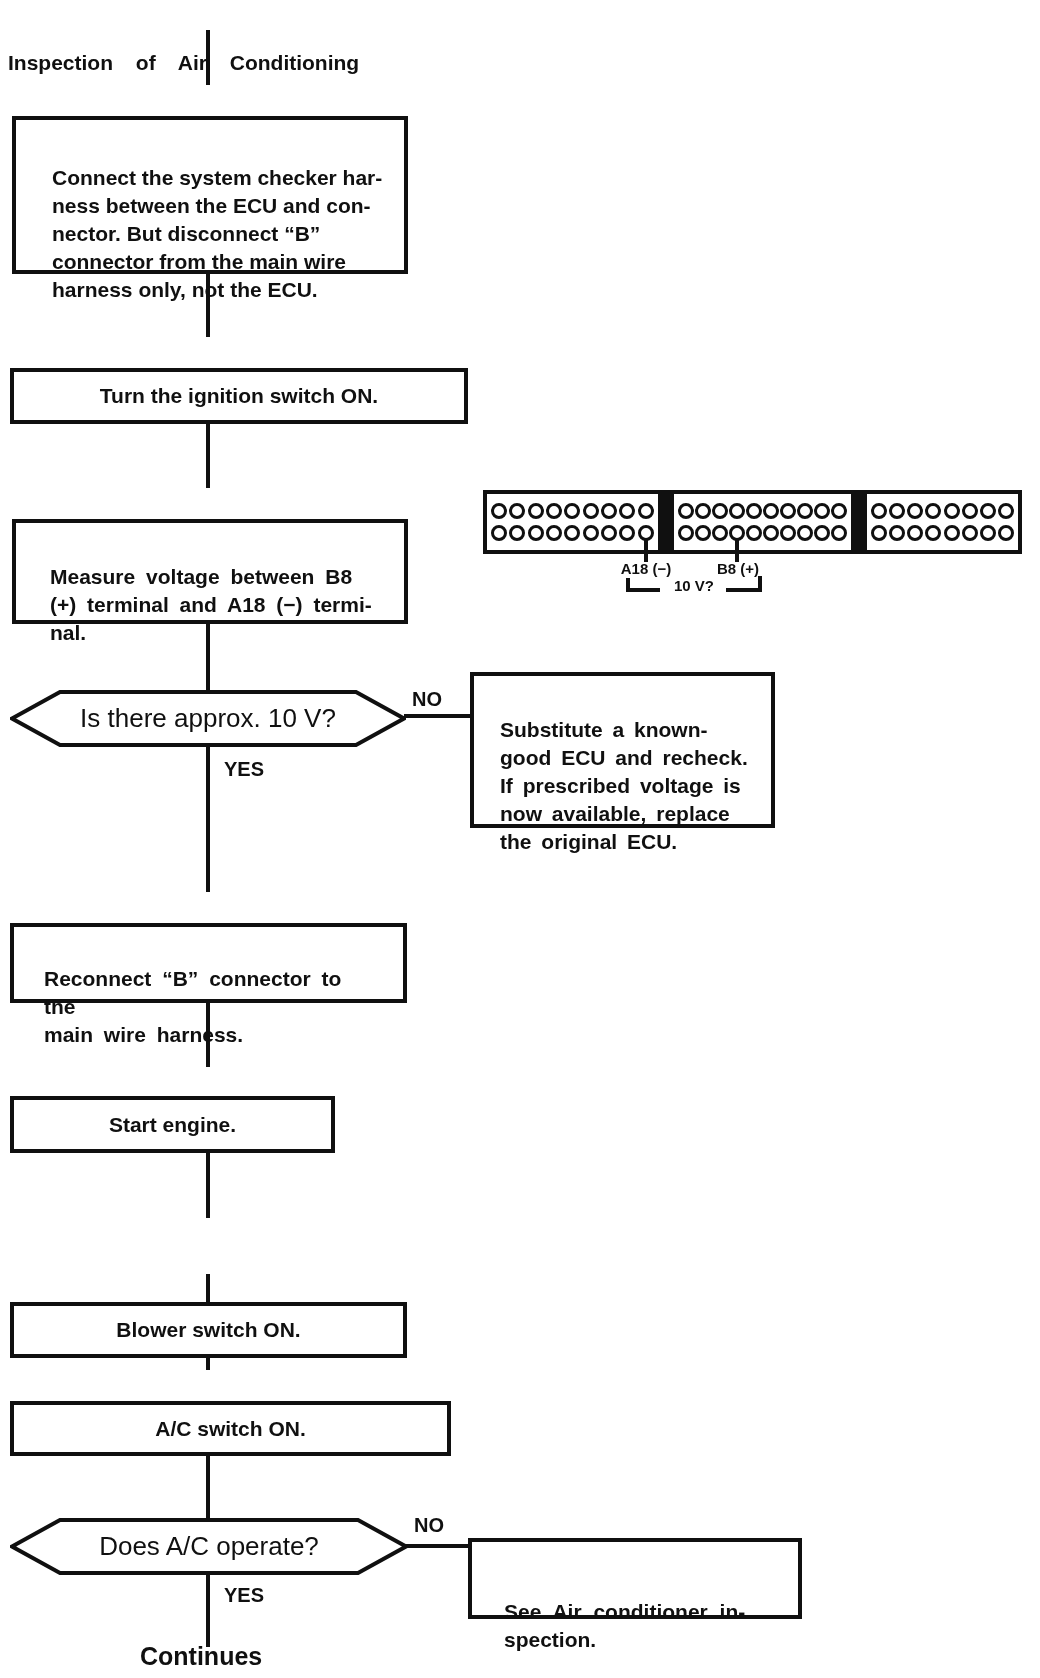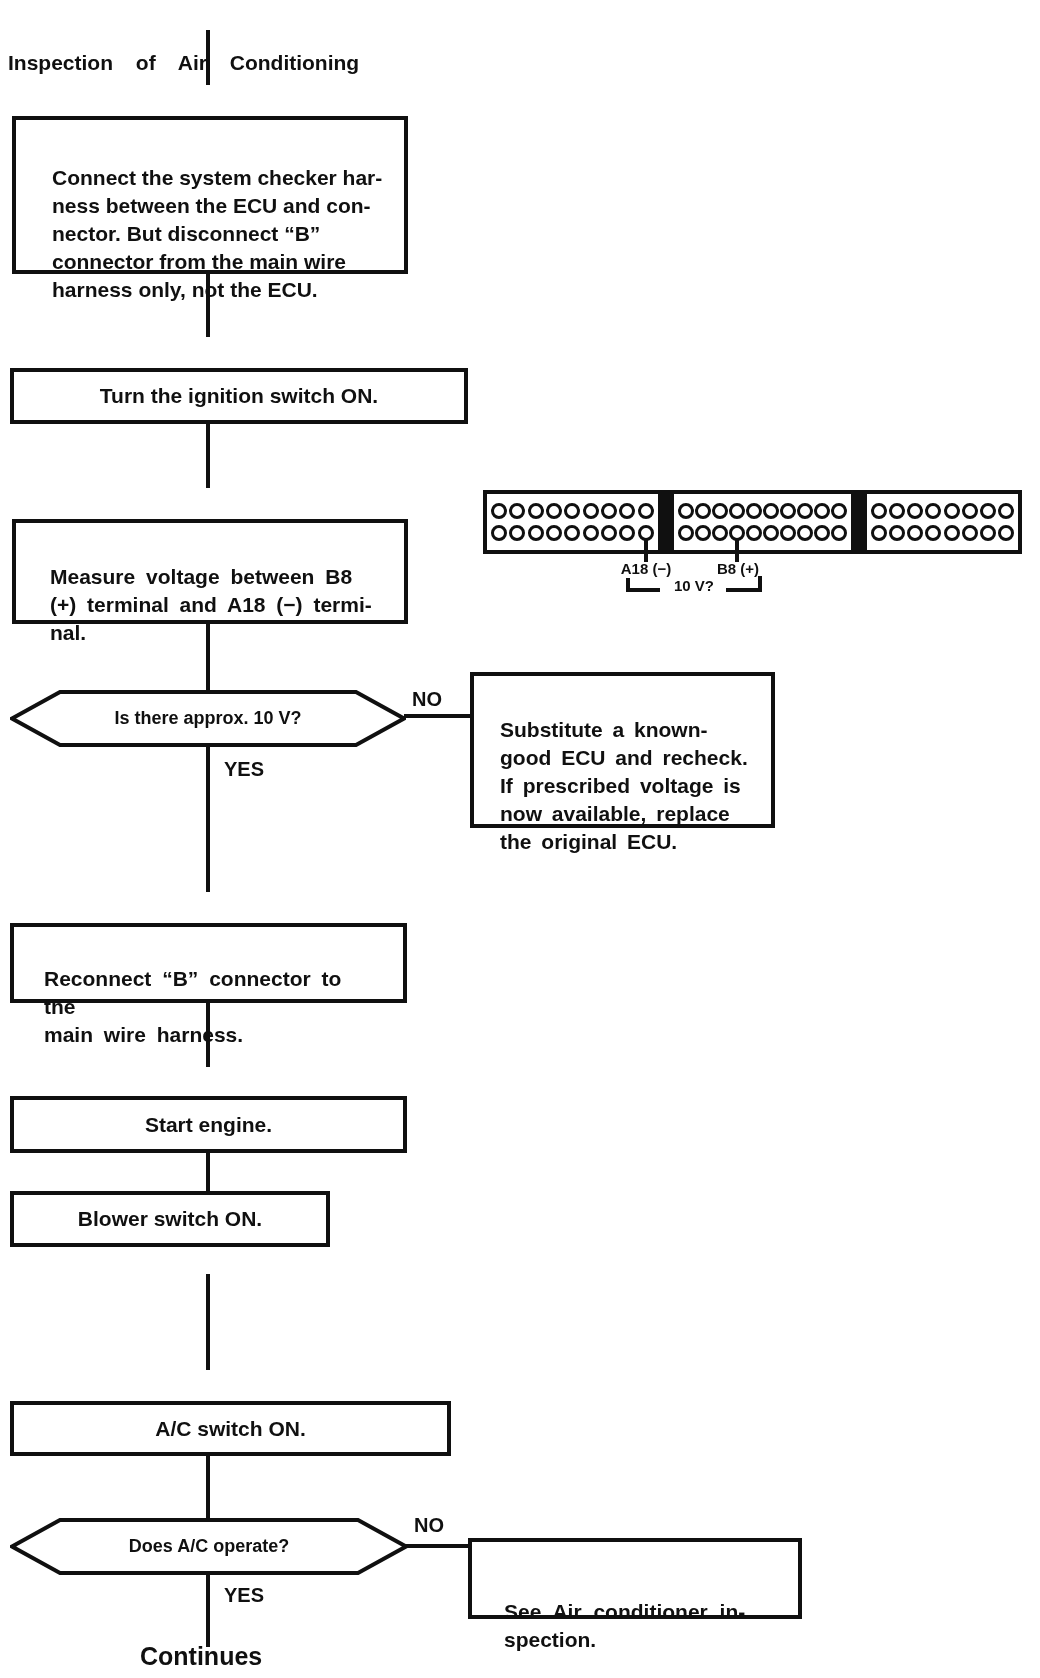--- a/index.html
+++ b/index.html
@@ -21,21 +21,21 @@
   .ws5{word-spacing:5px;}
   .ws4{word-spacing:4px;}
   .ws6{word-spacing:6px;}
   
   .title{position:absolute;left:8px;top:2px;width:396px;font-weight:bold;font-size:21px;line-height:25px;margin-top:48px;}
   .title .l1{word-spacing:17px;}
   
   .hex{position:absolute;}
   .hex svg{display:block;}
   .hex-label{position:absolute;inset:0;display:flex;align-items:center;justify-content:center;
-    font-weight:bold;font-size:18px;color:var(--ink);}
+    font-weight:normal;font-size:26px;color:var(--ink);}
   
   .lbl{position:absolute;font-weight:bold;font-size:20px;color:var(--ink);}
   .continues{position:absolute;font-weight:bold;font-size:25px;color:var(--ink);}
   
   .conn{position:absolute;left:483px;top:490px;width:539px;height:64px;box-sizing:border-box;
     border:4px solid var(--ink);background:var(--paper);display:flex;align-items:stretch;}
   .conn-section{display:flex;flex-direction:column;justify-content:center;gap:6px;padding:0 3px;box-sizing:border-box;}
   .sec-a{width:171px;}
   .sec-b{width:177px;}
   .sec-c{flex:1;}
@@ -185,25 +185,25 @@
 If prescribed voltage is
 now available, replace
 the original ECU.</span>
   </div>
 
   <div class="box ws5" style="left:10px;top:892px;width:397px;height:80px;padding:10px 20px 0 30px;">
     <span>Reconnect “B” connector to the
 main wire harness.</span>
   </div>
 
-  <div class="box center" style="left:10px;top:1065px;width:397px;height:57px;">
+  <div class="box center" style="left:10px;top:1065px;width:325px;height:57px;">
     <span>Start engine.</span>
   </div>
 
-  <div class="box center" style="left:10px;top:1160px;width:320px;height:56px;">
+  <div class="box center" style="left:10px;top:1271px;width:397px;height:56px;">
     <span>Blower switch ON.</span>
   </div>
 
   <div class="box center" style="left:10px;top:1370px;width:441px;height:55px;">
     <span>A/C switch ON.</span>
   </div>
 
   <div class="hex" style="left:10px;top:1518px;width:398px;height:57px;">
     <svg width="398" height="57" viewBox="0 0 398 57">
       <polygon points="2,28.5 50,2 348,2 396,28.5 348,55 50,55" fill="#ffffff" stroke="#101010" stroke-width="4"></polygon>

